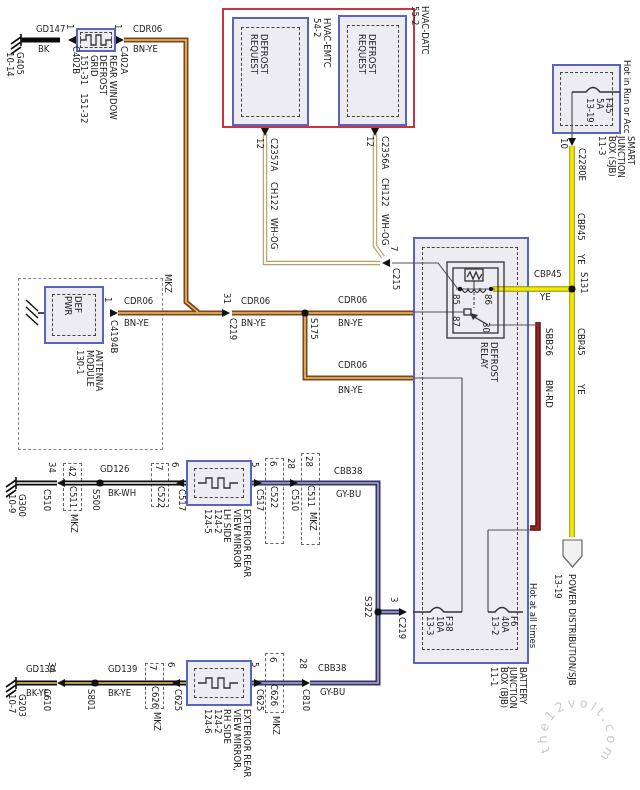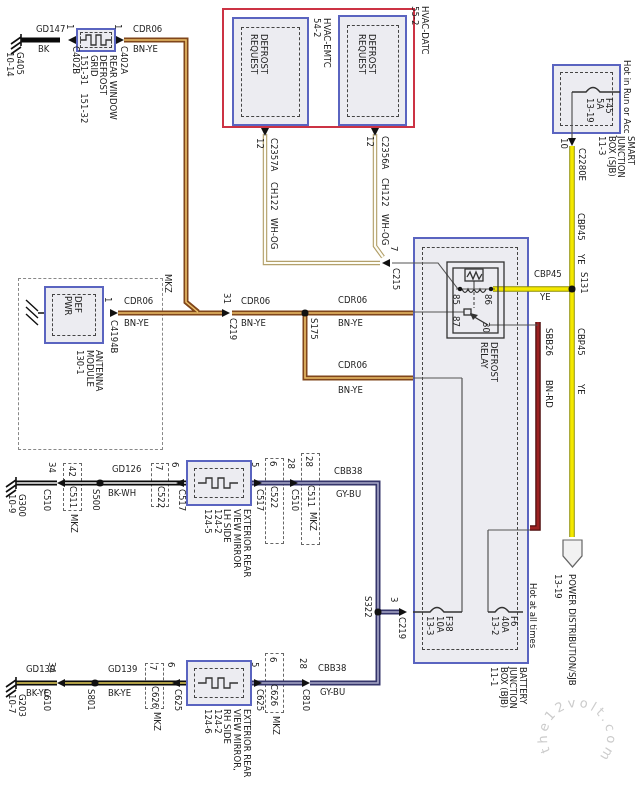--- a/index.html
+++ b/index.html
@@ -281,21 +281,21 @@
   <span class="lbl" style="left:124px;top:319px">BN-YE</span>
 
   <span class="lbl v" style="left:6px;top:494px">G300
 10-9</span>
   <span class="lbl v" style="left:46px;top:462px">34</span>
   <span class="lbl v" style="left:41px;top:489px">C510</span>
   <span class="lbl v" style="left:66px;top:466px">42</span>
   <span class="lbl v" style="left:67px;top:486px">C511</span>
   <span class="lbl v" style="left:68px;top:514px">MKZ</span>
   <span class="lbl v" style="left:90px;top:489px">S500</span>
-  <span class="lbl" style="left:112px;top:465px">GD126</span>
+  <span class="lbl" style="left:100px;top:465px">GD126</span>
   <span class="lbl" style="left:108px;top:489px">BK-WH</span>
   <span class="lbl v" style="left:153px;top:465px">7</span>
   <span class="lbl v" style="left:155px;top:486px">C522</span>
   <span class="lbl v" style="left:169px;top:462px">6</span>
   <span class="lbl v" style="left:176px;top:489px">C517</span>
   <span class="lbl v" style="left:202px;top:509px">EXTERIOR REAR
 VIEW MIRROR
 LH SIDE
 124-2
 124-5</span>

